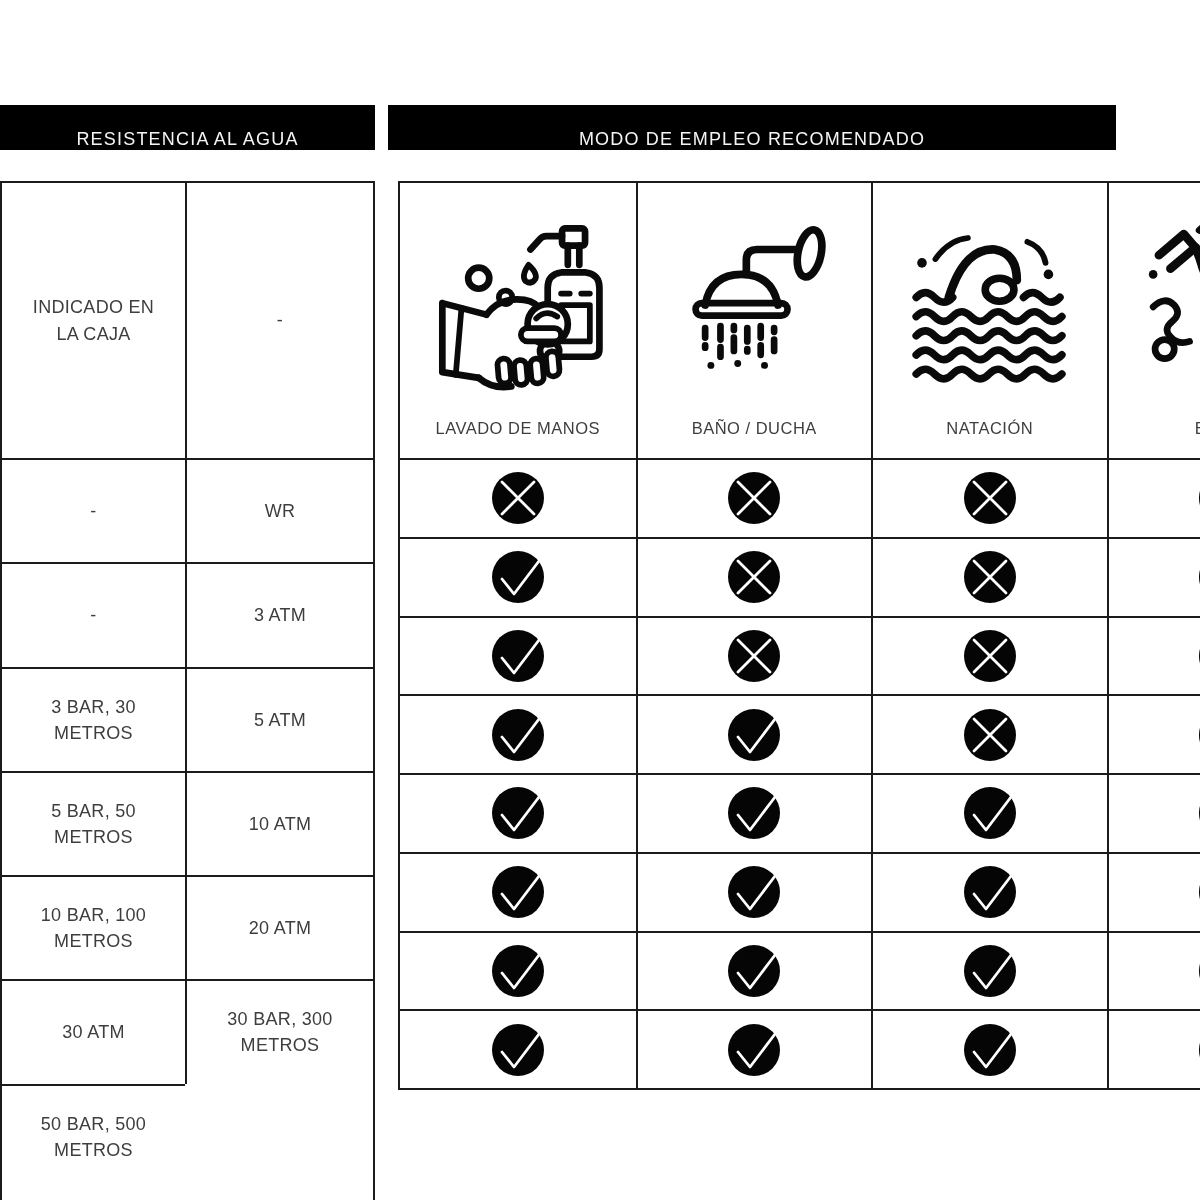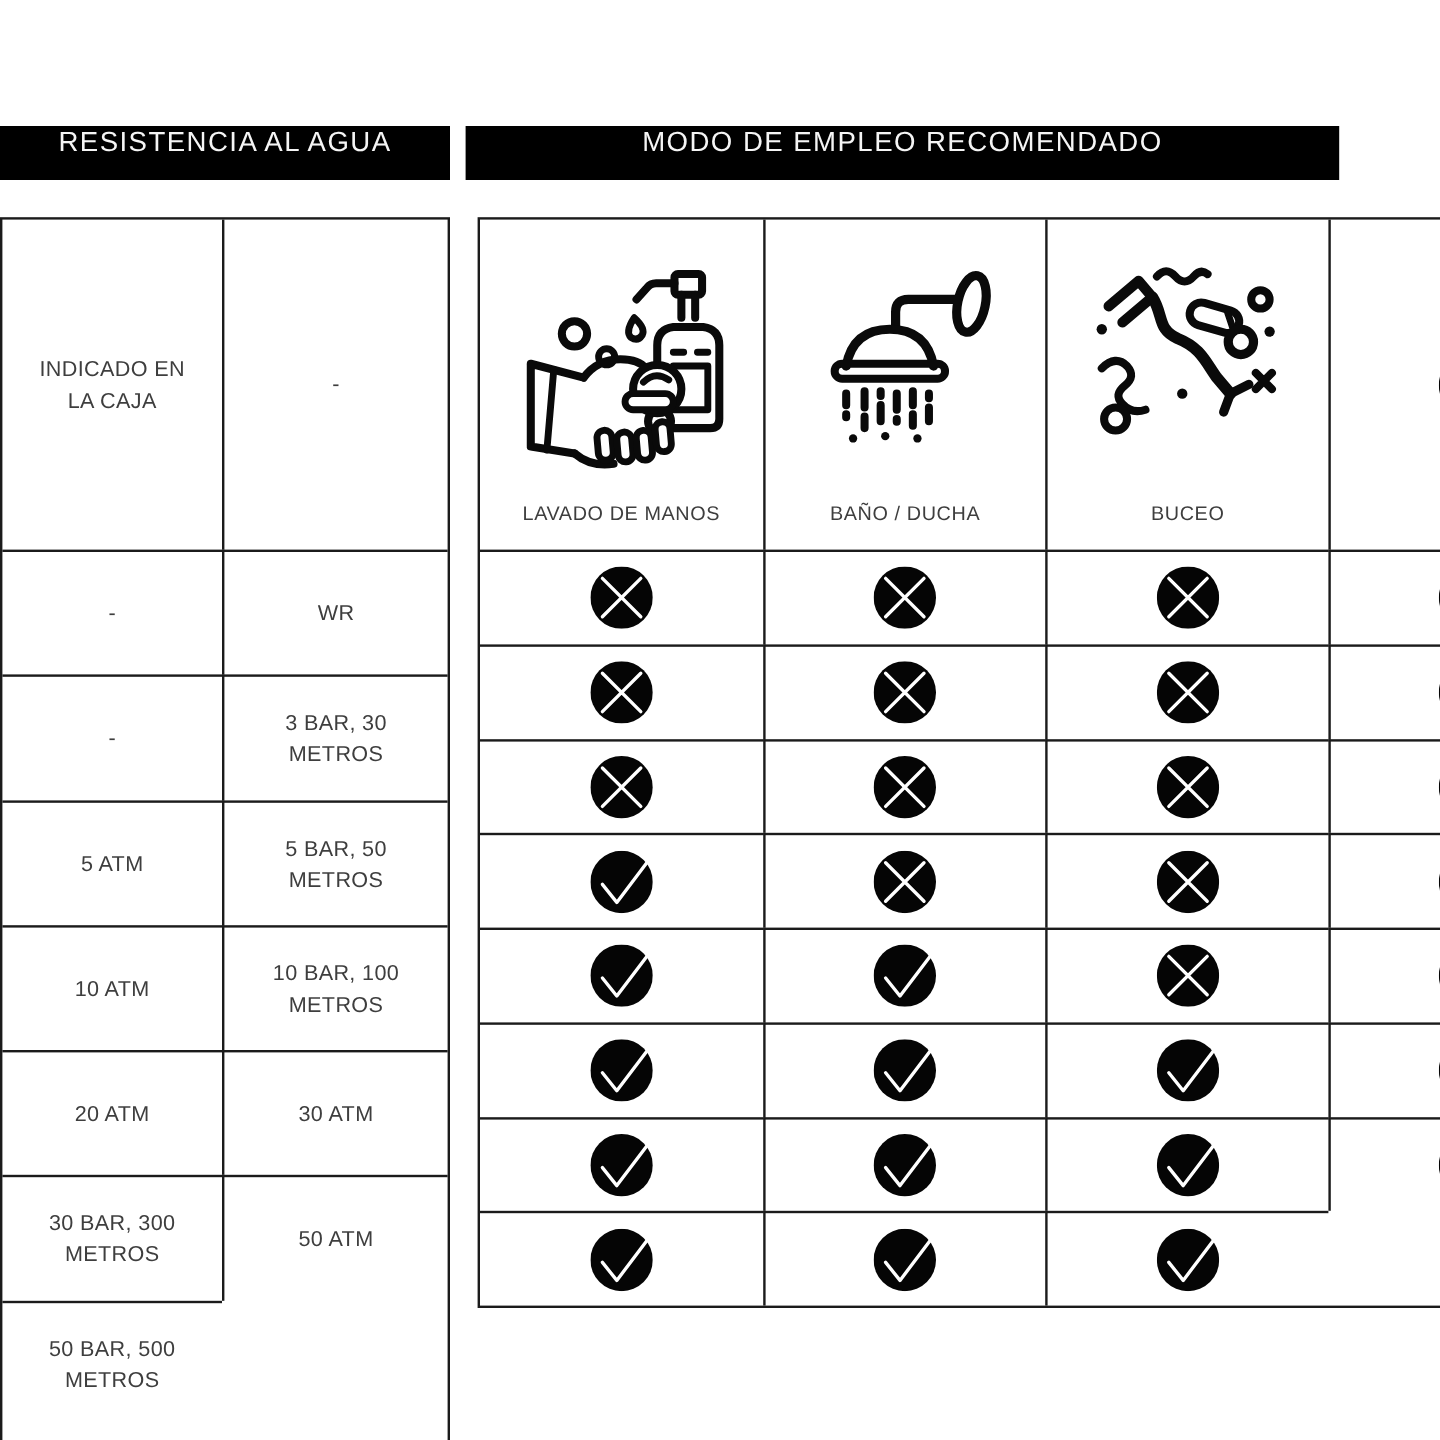--- a/index.html
+++ b/index.html
@@ -5,21 +5,21 @@
   :root{
     --page_bg:#ffffff; --bar_bg:#000000; --bar_text:#f5f5f5; --line:#1b1b1b;
     --text:#3e3e3e; --icon:#0a0a0a; --mark_bg:#050505; --mark_glyph:#ffffff;
   }
   *{box-sizing:border-box;margin:0;padding:0}
   html,body{background:var(--page_bg)}
   body{font-family:"Liberation Sans", sans-serif;}
   .canvas{position:relative;width:1200px;height:1200px;background:var(--page_bg);overflow:hidden}
 
   .bar{position:absolute;top:105px;height:45px;background:var(--bar_bg);color:var(--bar_text);
-       display:flex;align-items:flex-start;justify-content:center;font-size:23px;letter-spacing:1.2px}
+       display:flex;align-items:flex-end;justify-content:center;font-size:18px;letter-spacing:1.2px}
   .bar-left{left:0;width:375px}
   .bar-right{left:388px;width:728px}
 
   .tbl-left{position:absolute;left:0;top:181px;width:375px;height:1113px;border:2px solid var(--line);
             display:grid;grid-template-columns:183px 1fr;grid-template-rows:275px repeat(8,1fr)}
   .tbl-left>div{display:flex;align-items:center;justify-content:center;text-align:center;
                 border-top:2px solid var(--line);color:var(--text);font-size:18px;line-height:1.45;
                 letter-spacing:.3px;padding:0 10px}
   .tbl-left>div:nth-child(-n+2){border-top:none;padding:0 22px}
   .tbl-left>div:nth-child(2n){border-left:2px solid var(--line)}
@@ -60,29 +60,29 @@
     <span>MODO DE EMPLEO RECOMENDADO</span>
   </div>
 
   <div class="tbl-left">
     <div>INDICADO EN LA CAJA</div>
 
     <div>-</div>
     <div>-</div>
     <div>WR</div>
     <div>-</div>
+    <div>3 ATM</div>
     <div>3 BAR, 30 METROS</div>
     <div>5 ATM</div>
     <div>5 BAR, 50 METROS</div>
     <div>10 ATM</div>
     <div>10 BAR, 100 METROS</div>
     <div>20 ATM</div>
     <div>30 ATM</div>
     <div>30 BAR, 300 METROS</div>
-    <div>50 ATM</div>
     <div>50 BAR, 500 METROS</div>
   </div>
 
   <div class="tbl-right">
 
     <div class="act-cell">
       <span class="act-icon">
         <svg width="172" height="182" viewBox="0 0 170 190">
           <rect x="131" y="14" width="24" height="18" rx="3"></rect>
           <path d="M137 32 V52 M149 32 V52"></path>
@@ -126,20 +126,39 @@
           <path d="M92 116 V128 M92 136 V146"></path>
           <path d="M106 118 V122 M106 130 V142"></path>
           <circle class="fd" cx="40" cy="157" r="3.6"></circle>
           <circle class="fd" cx="68" cy="155" r="3.6"></circle>
           <circle class="fd" cx="96" cy="157" r="3.6"></circle>
         </svg>
       </span>
       <span class="act-label">BAÑO / DUCHA</span>
     </div>
 
+    <div class="act-cell">
+      <span class="act-icon">
+        <svg width="172" height="182" viewBox="0 0 170 190">
+          <path class="thin" d="M28 46 q14 -20 34 -22"></path>
+          <path class="thin" d="M124 28 q16 6 19 22"></path>
+          <circle class="fd" cx="14" cy="50" r="5"></circle>
+          <circle class="fd" cx="146" cy="62" r="5"></circle>
+          <path class="thick" d="M42 86 Q58 34 90 36 Q113 40 113 68"></path>
+          <path style="stroke-width:8" d="M8 86 q9 -10 19 0 t19 0"></path>
+          <path style="stroke-width:8" d="M120 86 q9 -10 19 0 t19 0"></path>
+          <ellipse cx="95" cy="78" rx="15" ry="12" style="stroke-width:8;fill:#fff"></ellipse>
+          <path style="stroke-width:8" d="M8 106 q9 -10 19 0 t19 0 t19 0 t19 0 t19 0 t19 0 t19 0 t19 0"></path>
+          <path style="stroke-width:8" d="M8 126 q9 -10 19 0 t19 0 t19 0 t19 0 t19 0 t19 0 t19 0 t19 0"></path>
+          <path style="stroke-width:8" d="M8 146 q9 -10 19 0 t19 0 t19 0 t19 0 t19 0 t19 0 t19 0 t19 0"></path>
+          <path style="stroke-width:8" d="M8 166 q9 -10 19 0 t19 0 t19 0 t19 0 t19 0 t19 0 t19 0 t19 0"></path>
+        </svg>
+      </span>
+      <span class="act-label">NATACIÓN</span>
+    </div>
 
     <div class="act-cell">
       <span class="act-icon">
         <svg width="172" height="182" viewBox="0 0 170 190">
           <path d="M58 16 q8 -9 16 0 q8 9 16 0 q6 -7 12 -2"></path>
           <path d="M10 96 q12 -12 22 -2 q8 9 -2 17 q-10 8 -2 16 q8 9 20 5"></path>
           <circle cx="148" cy="36" r="8"></circle>
           <circle cx="22" cy="140" r="10"></circle>
           <circle class="fd" cx="10" cy="62" r="4.5"></circle>
           <circle class="fd" cx="156" cy="64" r="4.5"></circle>

